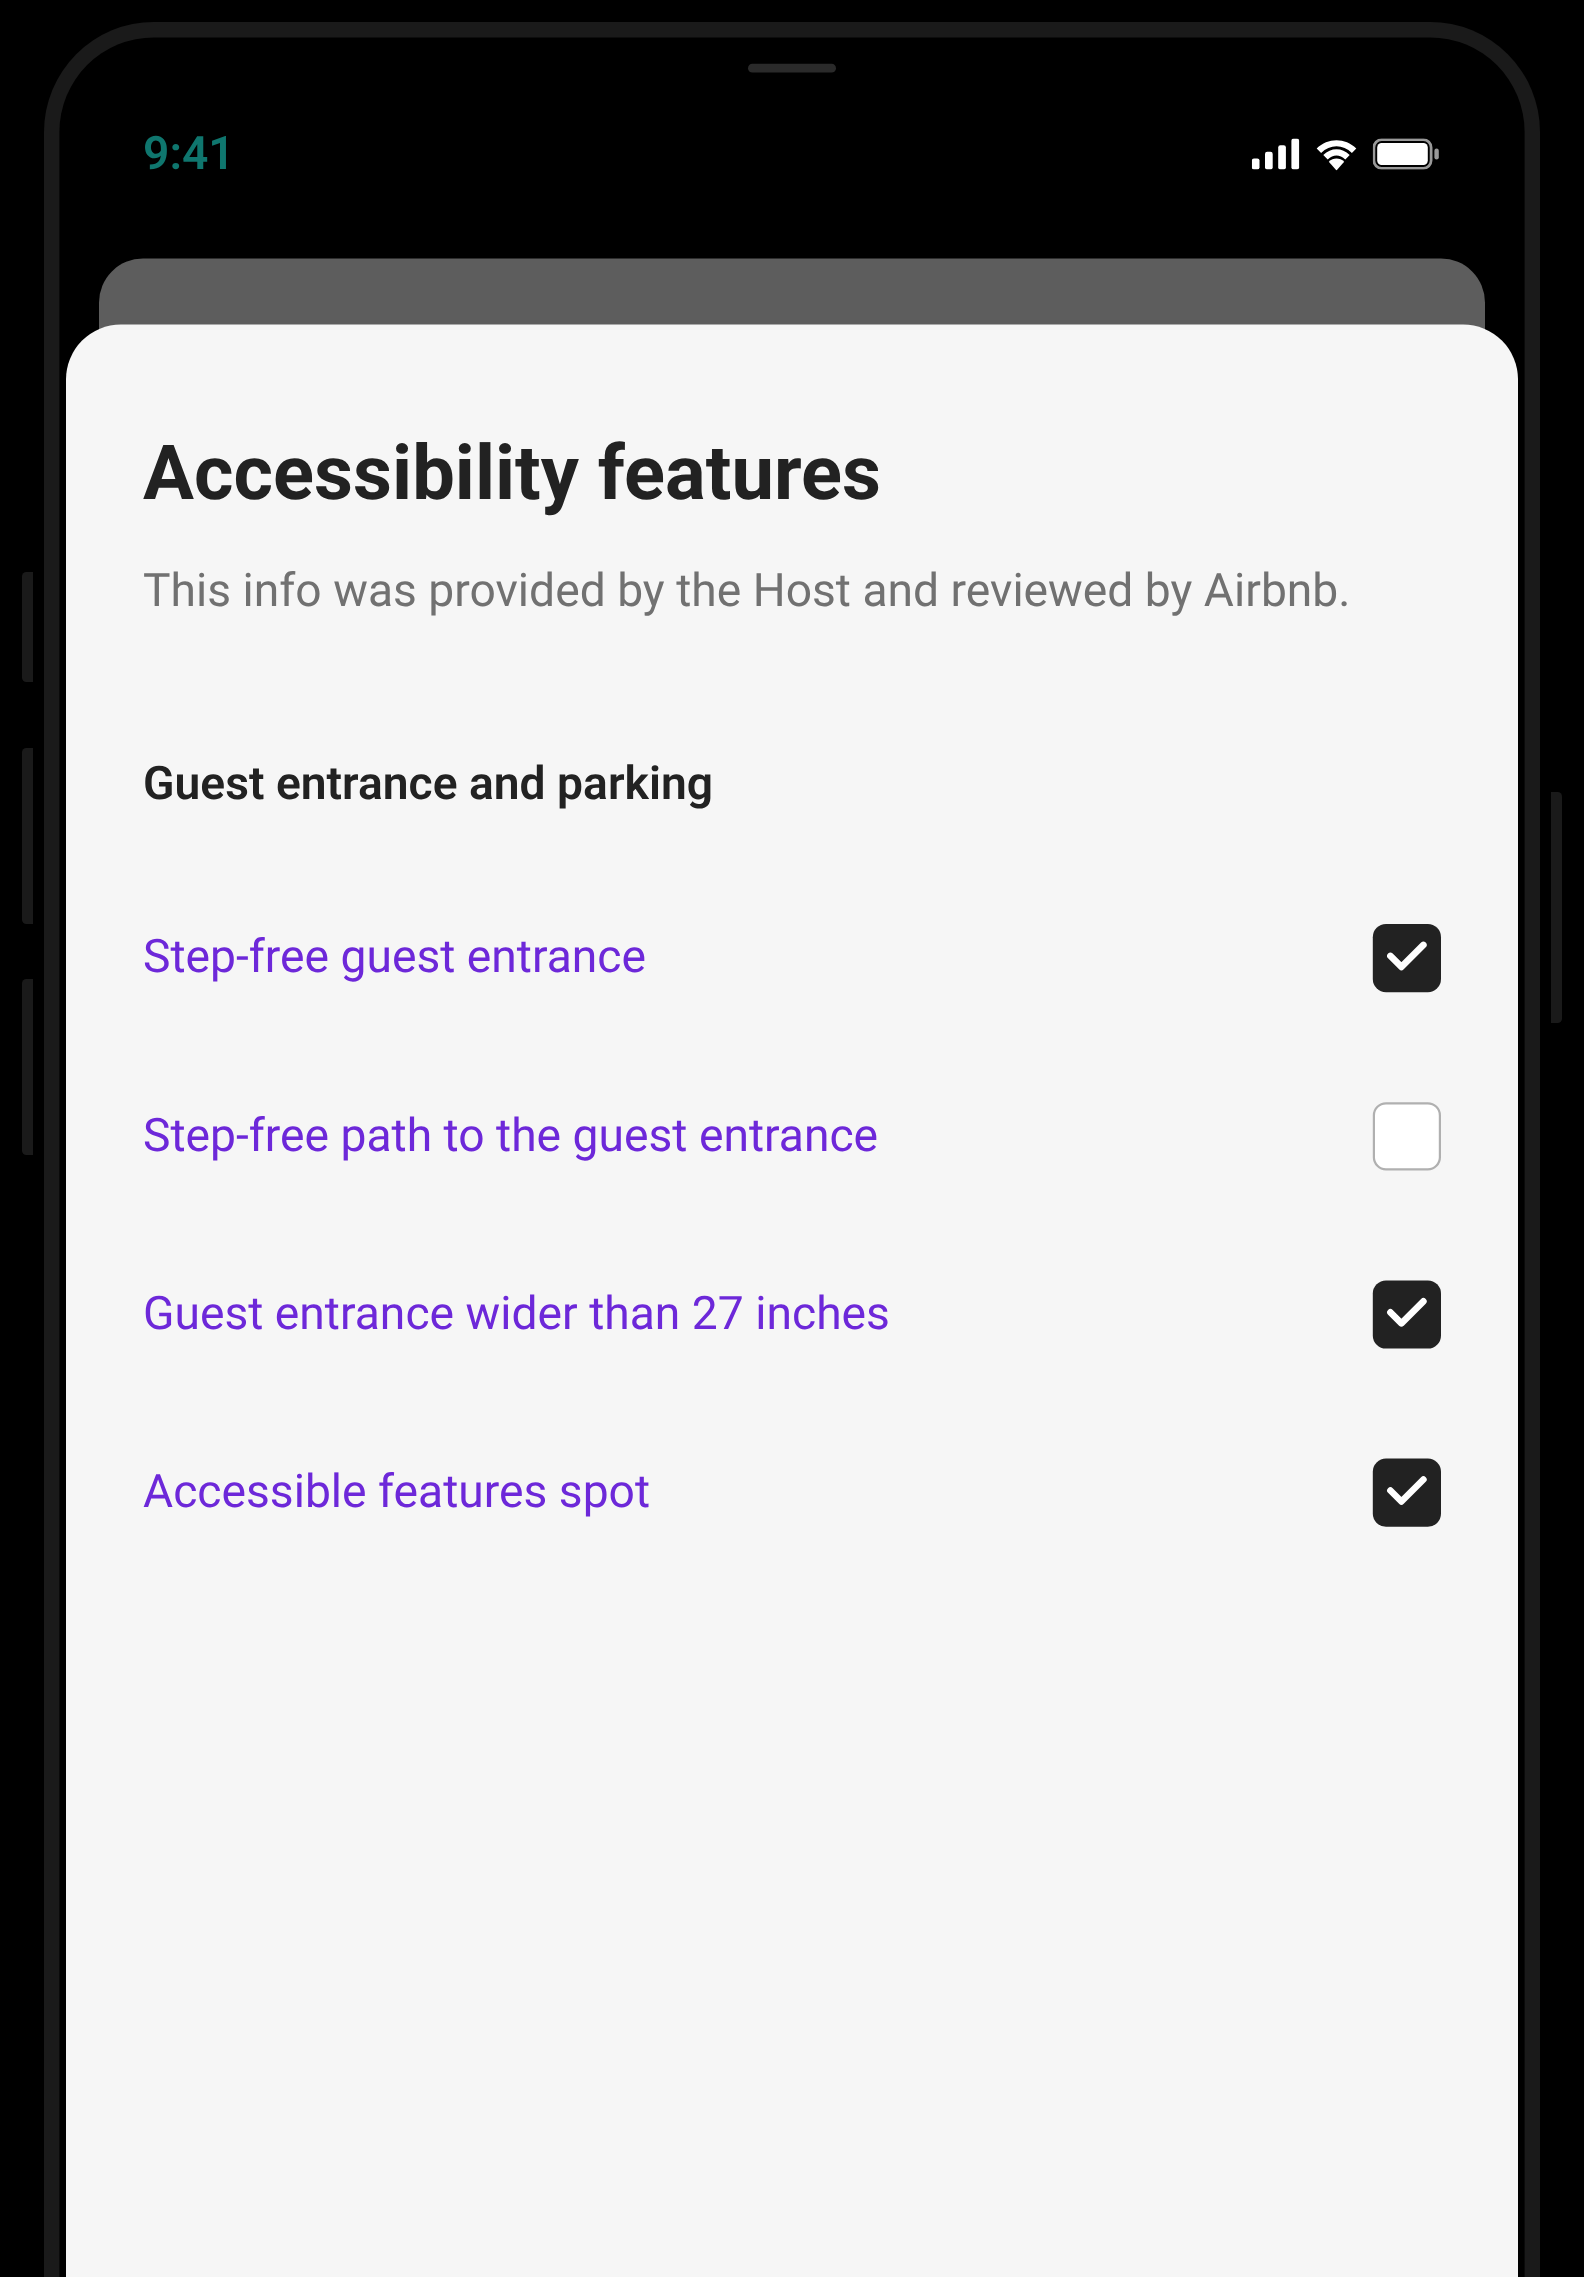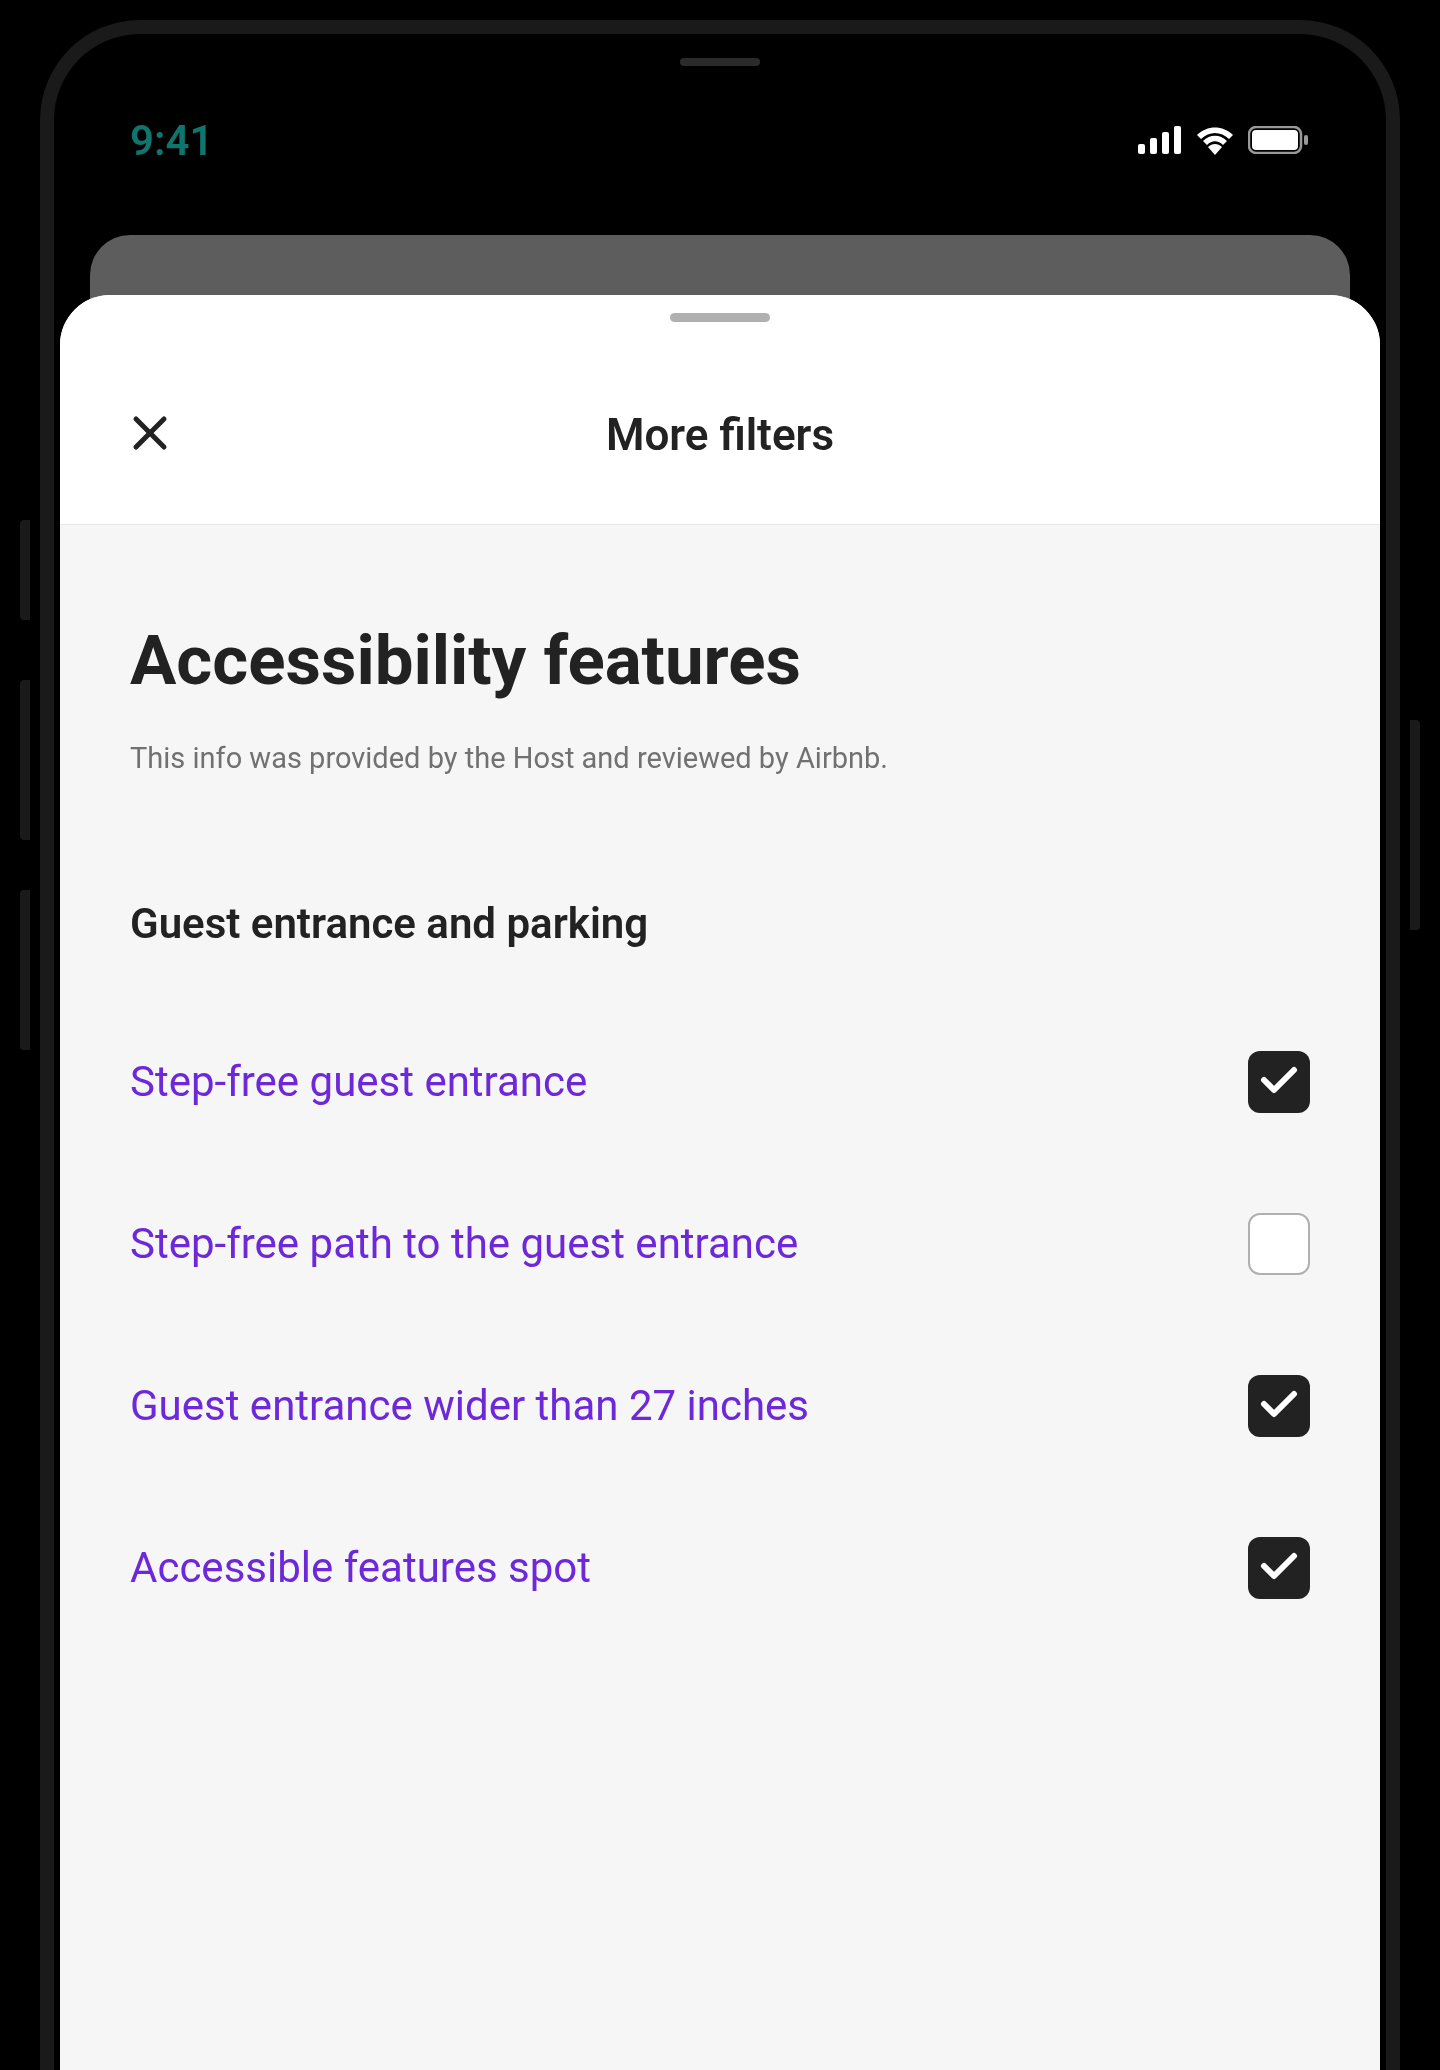--- a/index.html
+++ b/index.html
@@ -189,21 +189,21 @@
     .modal-content {
       padding: 95px 70px 0 70px;
     }
     .section-title {
       font-size: 69px;
       font-weight: 700;
       color: #222;
       margin-bottom: 36px;
     }
     .section-description {
-      font-size: 29px;
+      font-size: 42px;
       font-weight: 400;
       color: #717171;
       line-height: 1.46;
       margin-bottom: 120px;
     }
     .subsection-title {
       font-size: 42px;
       font-weight: 600;
       color: #222;
       margin-bottom: 103px;
@@ -280,32 +280,20 @@
               <rect x="4" y="4" width="46" height="20" rx="4" fill="#fff"></rect>
               <rect x="56" y="9" width="4" height="10" rx="2" fill="#fff" opacity="0.6"></rect>
             </svg>
           </span>
         </div>
       </div>
 
       <div class="background-sheet"></div>
 
       <div class="modal-sheet">
-        <div class="modal-header">
-          <div class="drag-handle"></div>
-          <div class="close-button">
-            <span>
-              <svg width="36" height="36" viewBox="0 0 36 36">
-                <line x1="4" y1="4" x2="32" y2="32" stroke="#222" stroke-width="5" stroke-linecap="round"></line>
-                <line x1="32" y1="4" x2="4" y2="32" stroke="#222" stroke-width="5" stroke-linecap="round"></line>
-              </svg>
-            </span>
-          </div>
-          <div class="modal-title">More filters</div>
-        </div>
 
         <div class="modal-content">
           <div class="section-title">Accessibility features</div>
           <div class="section-description">This info was provided by the Host and reviewed by Airbnb.</div>
           <div class="subsection-title">Guest entrance and parking</div>
 
           <div class="filter-row">
             <div class="filter-label">Step-free guest entrance</div>
             <div class="checkbox checked">
               <span>

